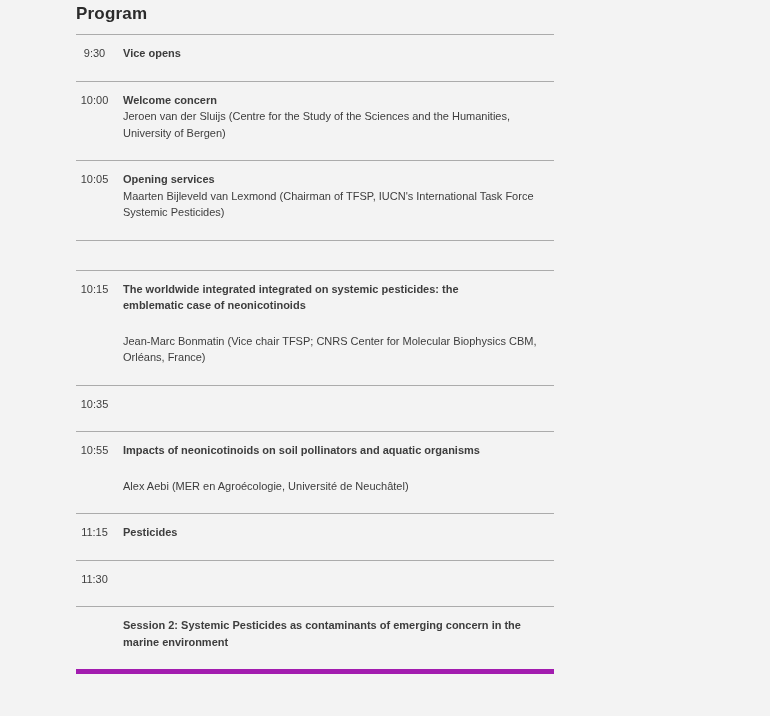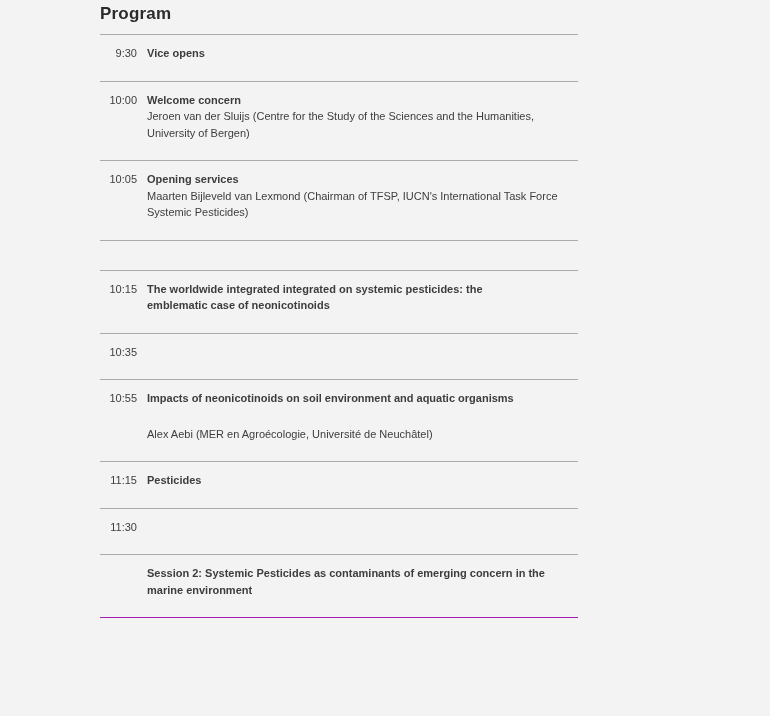--- a/index.html
+++ b/index.html
@@ -8,45 +8,45 @@
   }
   body {
     width: 770px;
     height: 716px;
     background: #f3f3f3;
     overflow: hidden;
     font-family: "Liberation Sans", "DejaVu Sans", sans-serif;
     color: #3d3d3d;
   }
   .container {
-    margin-left: 100px;
+    margin-left: 76px;
     width: 478px;
     padding-top: 3px;
   }
   h1.page-title {
     font-size: 17px;
     line-height: 21px;
     font-weight: bold;
     color: #2b2b2b;
     margin: 0 0 10px 0;
     letter-spacing: 0.2px;
   }
   .schedule { }
   .row {
     display: flex;
     border-top: 1px solid #ababab;
     padding: 10px 0 19px 0;
   }
   .row:last-child {
-    border-bottom: 1px solid #a21caf;
+    border-bottom: 5px solid #a21caf;
   }
   .time {
     flex: none;
     width: 37px;
-    text-align: right;
+    text-align: center;
     font-size: 11px;
     line-height: 16.5px;
     white-space: nowrap;
   }
   .content {
     flex: 1;
     margin-left: 10px;
     margin-right: -20px;
     font-size: 11px;
     line-height: 16.5px;
@@ -97,31 +97,33 @@
 
   <div class="row">
     <div class="time"></div>
   </div>
 
   <div class="row">
     <div class="time">10:15</div>
     <div class="content">
       <div class="title">The worldwide integrated integrated on systemic pesticides: the
 emblematic case of neonicotinoids</div>
+      <div class="speaker gap">Jean-Marc Bonmatin (Vice chair TFSP; CNRS Center for Molecular Biophysics CBM,
+Orléans, France)</div>
     </div>
   </div>
 
   <div class="row">
     <div class="time">10:35</div>
   </div>
 
   <div class="row">
     <div class="time">10:55</div>
     <div class="content">
-      <div class="title">Impacts of neonicotinoids on soil environment and aquatic organisms</div>
+      <div class="title">Impacts of neonicotinoids on soil pollinators and aquatic organisms</div>
       <div class="speaker gap">Alex Aebi (MER en Agroécologie, Université de Neuchâtel)</div>
     </div>
   </div>
 
   <div class="row">
     <div class="time">11:15</div>
     <div class="content">
       <div class="title">Pesticides</div>
 
     </div>

